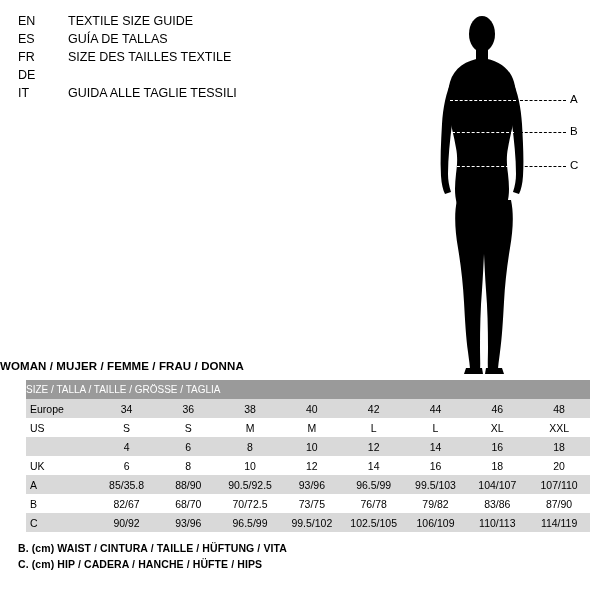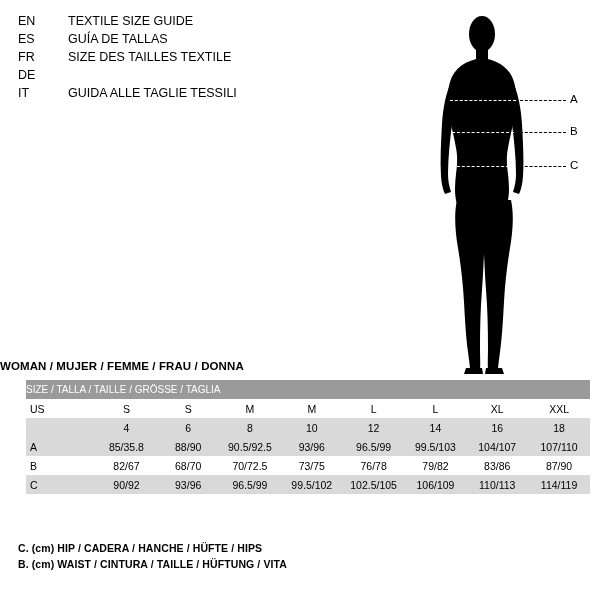--- a/index.html
+++ b/index.html
@@ -229,20 +229,31 @@
   </div>
 
   <div class="woman-title">WOMAN / MUJER / FEMME / FRAU / DONNA</div>
 
   <table class="size-table">
     <tbody>
       <tr class="hdr-row">
         <td colspan="9">SIZE / TALLA / TAILLE / GRÖSSE / TAGLIA</td>
       </tr>
 
+      <tr class="row-shade">
+        <td class="c-label">Europe</td>
+        <td class="c-val">34</td>
+        <td class="c-val">36</td>
+        <td class="c-val">38</td>
+        <td class="c-val">40</td>
+        <td class="c-val">42</td>
+        <td class="c-val">44</td>
+        <td class="c-val">46</td>
+        <td class="c-val">48</td>
+      </tr>
 
       <tr class="row-plain">
         <td class="c-label">US</td>
         <td class="c-val">S</td>
         <td class="c-val">S</td>
         <td class="c-val">M</td>
         <td class="c-val">M</td>
         <td class="c-val">L</td>
         <td class="c-val">L</td>
         <td class="c-val">XL</td>
@@ -254,20 +265,31 @@
         <td class="c-val">4</td>
         <td class="c-val">6</td>
         <td class="c-val">8</td>
         <td class="c-val">10</td>
         <td class="c-val">12</td>
         <td class="c-val">14</td>
         <td class="c-val">16</td>
         <td class="c-val">18</td>
       </tr>
 
+      <tr class="row-plain">
+        <td class="c-label">UK</td>
+        <td class="c-val">6</td>
+        <td class="c-val">8</td>
+        <td class="c-val">10</td>
+        <td class="c-val">12</td>
+        <td class="c-val">14</td>
+        <td class="c-val">16</td>
+        <td class="c-val">18</td>
+        <td class="c-val">20</td>
+      </tr>
 
       <tr class="row-shade">
         <td class="c-label">A</td>
         <td class="c-val">85/35.8</td>
         <td class="c-val">88/90</td>
         <td class="c-val">90.5/92.5</td>
         <td class="c-val">93/96</td>
         <td class="c-val">96.5/99</td>
         <td class="c-val">99.5/103</td>
         <td class="c-val">104/107</td>
@@ -294,17 +316,17 @@
         <td class="c-val">99.5/102</td>
         <td class="c-val">102.5/105</td>
         <td class="c-val">106/109</td>
         <td class="c-val">110/113</td>
         <td class="c-val">114/119</td>
       </tr>
     </tbody>
   </table>
 
   <div class="footnotes">
+    <div class="footnote">B. (cm) WAIST / CINTURA / TAILLE / HÜFTUNG / VITA</div>
     <div class="footnote">C. (cm) HIP / CADERA / HANCHE / HÜFTE / HIPS</div>
-    <div class="footnote">B. (cm) WAIST / CINTURA / TAILLE / HÜFTUNG / VITA</div>
   </div>
 
 </div>
 
 </body></html>

